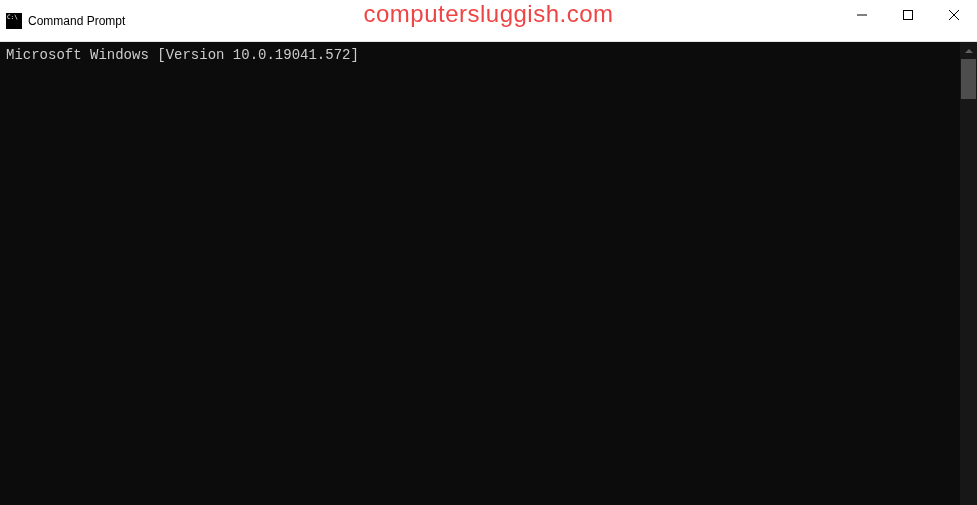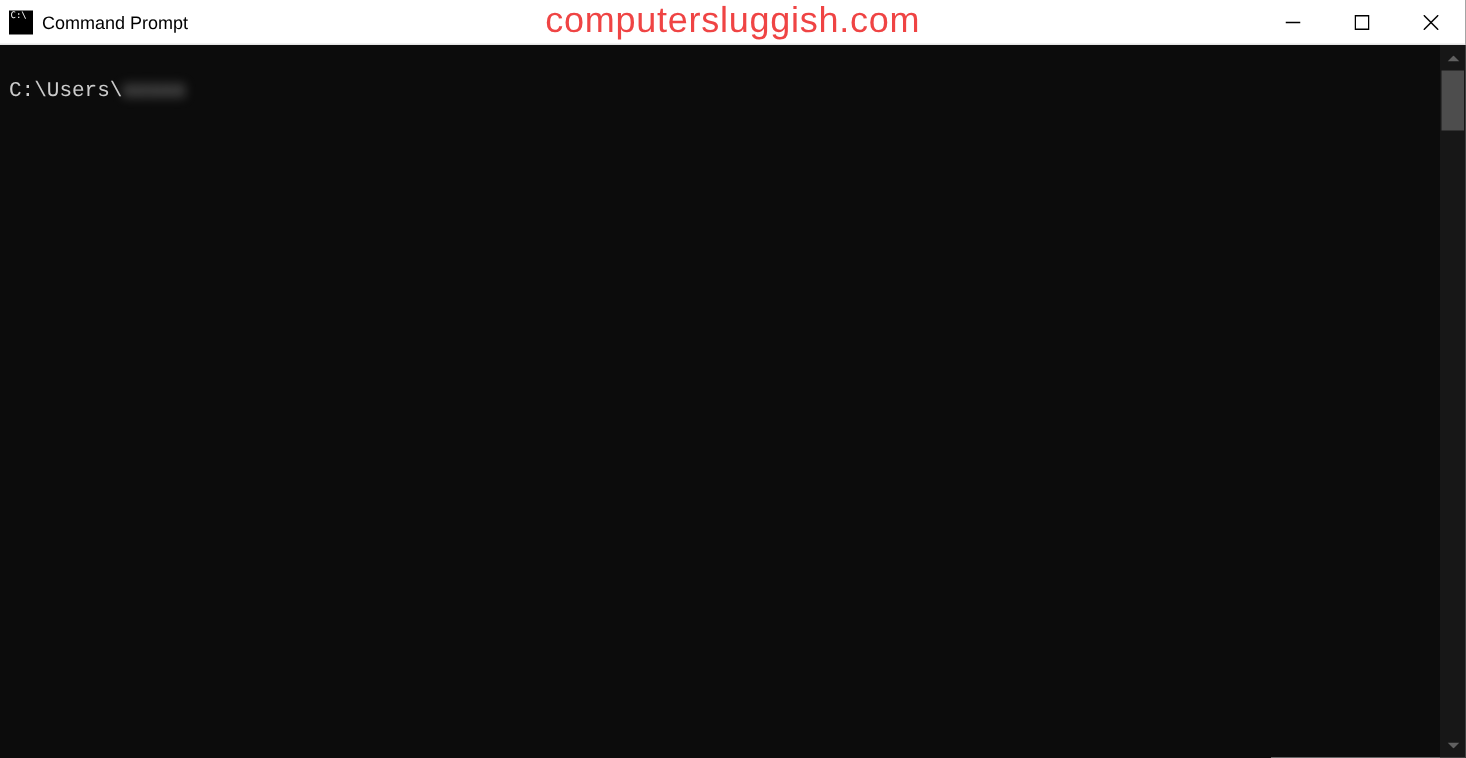--- a/index.html
+++ b/index.html
@@ -9,21 +9,21 @@
     }
     body {
       width: 977px;
       height: 505px;
       font-family: 'Segoe UI', Tahoma, sans-serif;
       overflow: hidden;
       background: #fff;
       position: relative;
     }
     .title-bar {
-      height: 30px;
+      height: 42px;
       background: #ffffff;
       display: flex;
       align-items: center;
       border-bottom: 1px solid #e5e5e5;
       position: relative;
       gap: 14px;
     }
     .title-left {
       display: flex;
       align-items: center;
@@ -166,21 +166,21 @@
           <line x1="0" y1="0" x2="10" y2="10" stroke="#000" stroke-width="1"></line>
           <line x1="10" y1="0" x2="0" y2="10" stroke="#000" stroke-width="1"></line>
         </svg>
     </button>
   </div>
 </div>
 
 <div class="watermark">computersluggish.com</div>
 
 <div class="terminal-area">
-  <div class="terminal-content"><span class="line"> </span><span class="prompt-line"><span>C:\Users\</span><span class="blurred">xxxxx</span></span></div>
+  <div class="terminal-content"><span class="line">Microsoft Windows [Version 10.0.19041.572]</span><span class="line"> </span></div>
   <div class="scrollbar">
     <div class="scroll-arrow">
       <svg width="8" height="4" viewBox="0 0 8 4">
           <polygon points="4,0 8,4 0,4" fill="#606060"></polygon>
         </svg>
     </div>
     <div class="scroll-track">
       <div class="scroll-thumb"></div>
     </div>
     <div class="scroll-arrow">

